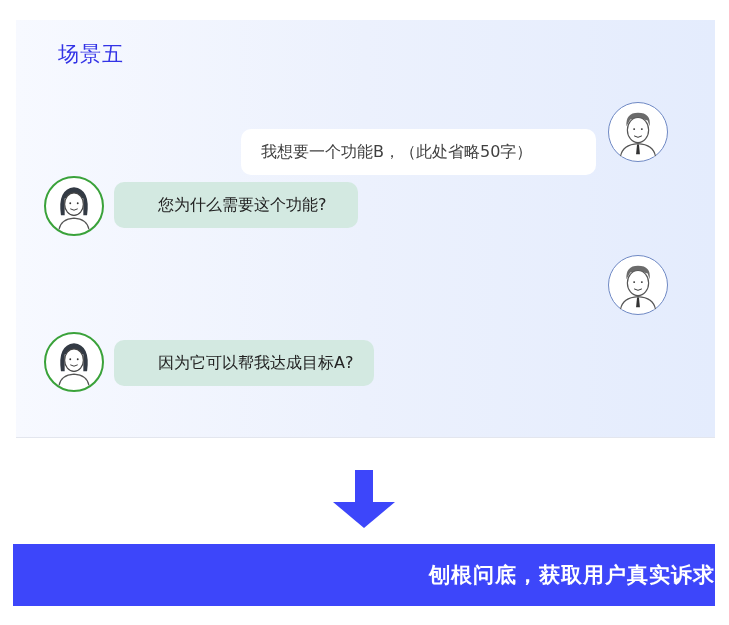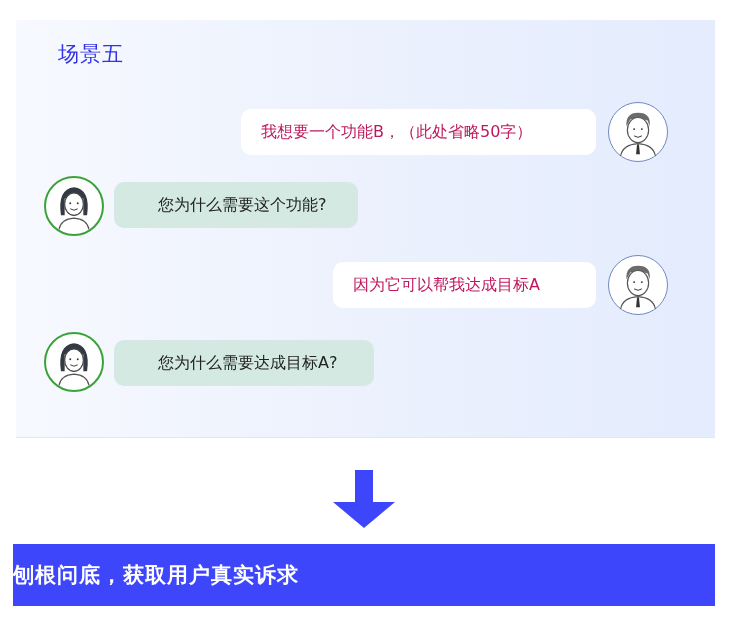--- a/index.html
+++ b/index.html
@@ -5,31 +5,31 @@
   html, body { margin:0; padding:0; background:#ffffff; }
   body { width:729px; height:625px; position:relative; overflow:hidden;
          font-family:"DejaVu Sans","Liberation Sans",sans-serif; }
   .panel { position:absolute; left:16px; top:20px; width:699px; height:417px;
            background:linear-gradient(90deg,#f7f9ff 0%,#ecf1fd 50%,#e4ecfd 100%);
            border-bottom:1px solid #e3e6ee; }
   .title { position:absolute; left:42px; top:20px; font-size:21px; font-weight:normal;
            color:#3333e6; letter-spacing:1px; }
   .bubble { position:absolute; height:46px; border-radius:10px; display:flex;
             align-items:center; font-size:16px; box-sizing:border-box; padding:0 20px; white-space:nowrap; }
-  .bubble.me { background:#ffffff; color:#be185d; }
+  .bubble.me { background:#ffffff; color:#404040;margin-top:20px; }
   .bubble.her { background:#d3e9e1; color:#222222;padding-left:44px; }
   .avatar { position:absolute; width:60px; height:60px; border-radius:50%;
             background:#ffffff; box-sizing:border-box; }
   .avatar.male { border:1px solid #6f89c4; }
   .avatar.female { border:2px solid #3aa23a; }
   .avatar svg { width:100%; height:100%; display:block; }
   .arrow { position:absolute; left:333px; top:470px; width:62px; height:58px; }
   .banner { position:absolute; left:13px; top:544px; width:702px; height:62px;
             background:#3d46fa; color:#ffffff; font-size:21px; font-weight:bold;
-            display:flex; align-items:center; justify-content:flex-start; letter-spacing:1px; }
+            display:flex; align-items:center; justify-content:flex-end; letter-spacing:1px; }
 </style>
 </head>
 <body>
 
 <div class="panel">
   <div class="title">场景五</div>
 
   <div class="bubble me" style="left:225px; top:89px; width:355px;">
     <span>我想要一个功能B，（此处省略50字）</span>
   </div>
@@ -52,23 +52,20 @@
       <circle cx="26" cy="27" r="1" fill="#333"></circle>
         <circle cx="34" cy="27" r="1" fill="#333"></circle>
       <path d="M26 33 Q30 36 34 33" stroke="#333" fill="none" stroke-width="1"></path>
       <path d="M14 55 Q16 44 30 43 Q44 44 46 55" fill="#fff" stroke="#555" stroke-width="1.2"></path>
     </svg>
   </div>
   <div class="bubble her" style="left:98px; top:162px; width:244px;">
     <span>您为什么需要这个功能?</span>
   </div>
 
-  <div class="bubble me" style="left:317px; top:242px; width:263px;">
-    <span>因为它可以帮我达成目标A</span>
-  </div>
   <div class="avatar male" style="left:592px; top:235px;">
     <svg viewBox="0 0 60 60">
       <path d="M18 24 Q17 10 30 10 Q44 10 42 24 L40 18 Q32 15 22 17 Z" fill="#6b6b6b"></path>
       <ellipse cx="30" cy="28" rx="11" ry="13" fill="#fff" stroke="#555" stroke-width="1.2"></ellipse>
       <circle cx="26" cy="27" r="1" fill="#333"></circle>
         <circle cx="34" cy="27" r="1" fill="#333"></circle>
       <path d="M26 34 Q30 37 34 34" stroke="#333" fill="none" stroke-width="1"></path>
       <path d="M12 55 Q14 43 30 42 Q46 43 48 55" fill="#fff" stroke="#555" stroke-width="1.2"></path>
       <path d="M29 43 L31 43 L32 53 L28 53 Z" fill="#333"></path>
     </svg>
@@ -78,21 +75,21 @@
     <svg viewBox="0 0 60 60">
       <path d="M16 40 Q12 12 30 10 Q48 12 44 40 L40 40 L40 22 Q30 18 20 22 L20 40 Z" fill="#333a44"></path>
       <ellipse cx="30" cy="28" rx="10" ry="12" fill="#fff" stroke="#444" stroke-width="1.2"></ellipse>
       <circle cx="26" cy="27" r="1" fill="#333"></circle>
         <circle cx="34" cy="27" r="1" fill="#333"></circle>
       <path d="M26 33 Q30 36 34 33" stroke="#333" fill="none" stroke-width="1"></path>
       <path d="M14 55 Q16 44 30 43 Q44 44 46 55" fill="#fff" stroke="#555" stroke-width="1.2"></path>
     </svg>
   </div>
   <div class="bubble her" style="left:98px; top:320px; width:260px;">
-    <span>您为什么需要达成目标A?</span>
+    <span>因为它可以帮我达成目标A?</span>
   </div>
 </div>
 
 <div class="arrow">
   <svg viewBox="0 0 62 58" width="62" height="58">
     <rect x="22" y="0" width="18" height="32" fill="#3d46fa"></rect>
     <polygon points="0,32 62,32 31,58" fill="#3d46fa"></polygon>
   </svg>
 </div>
 

